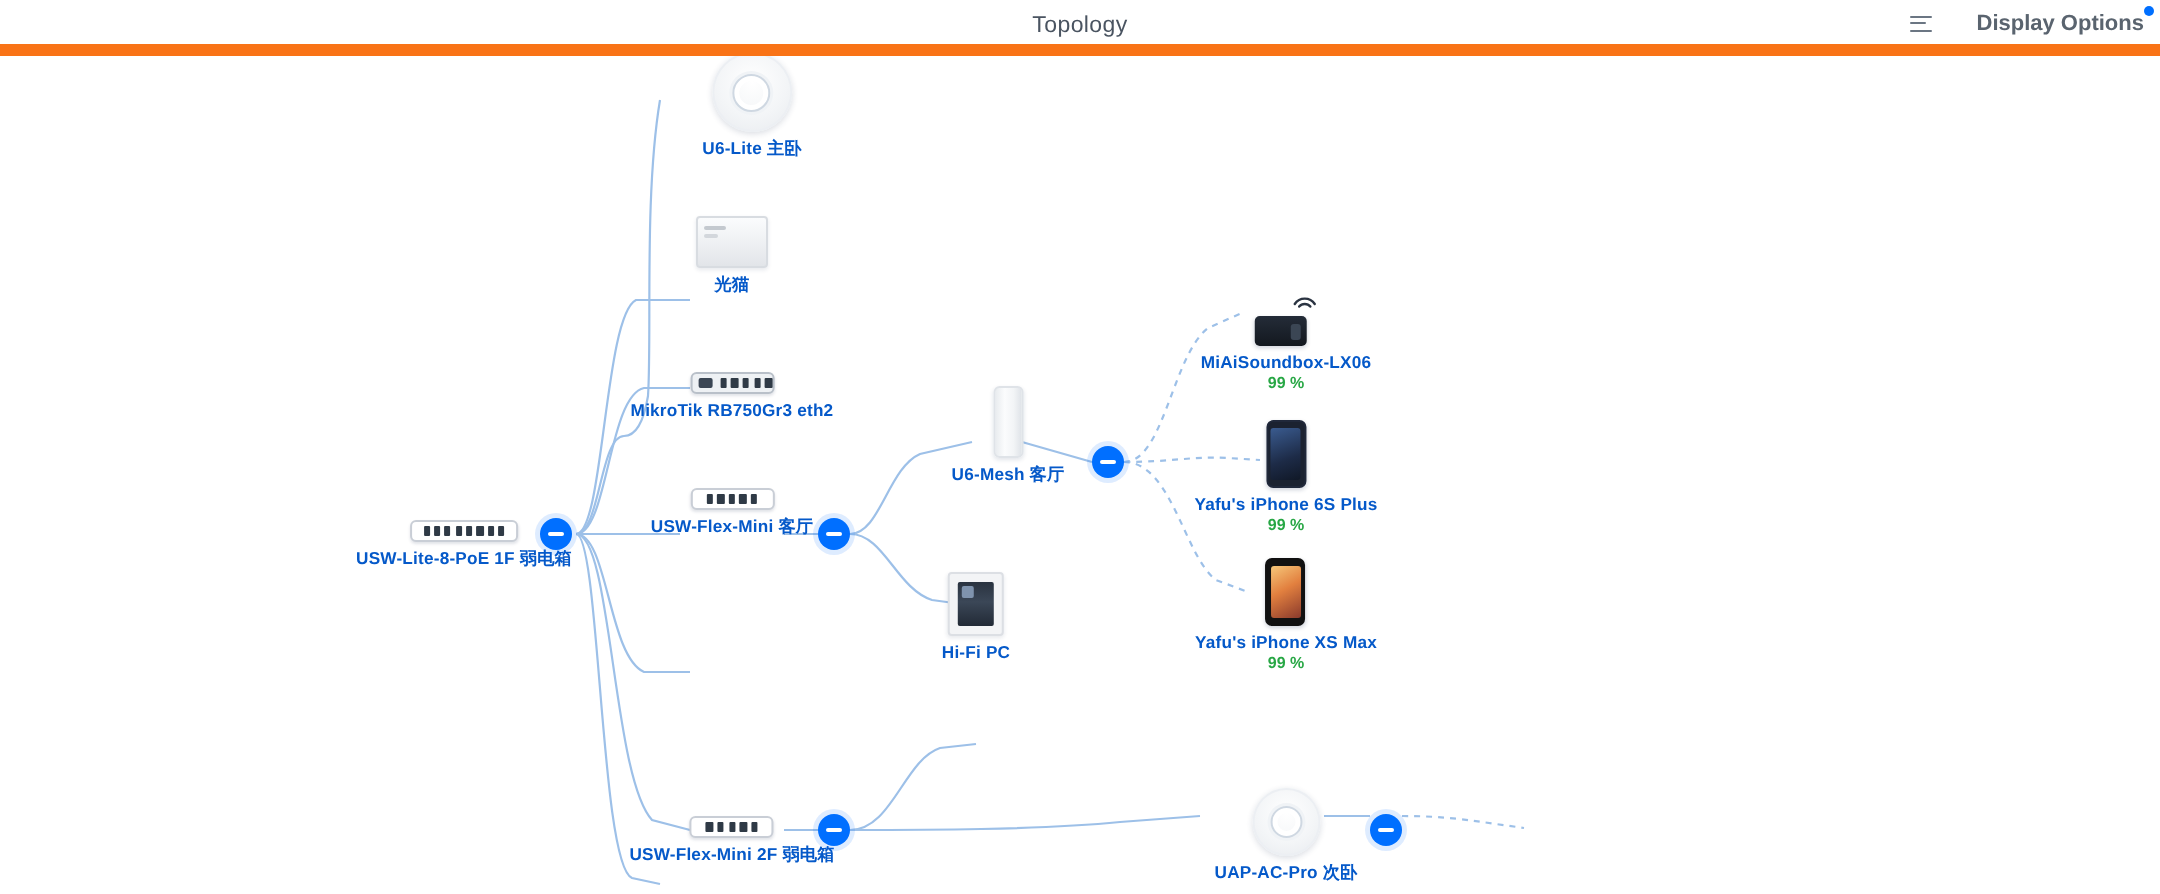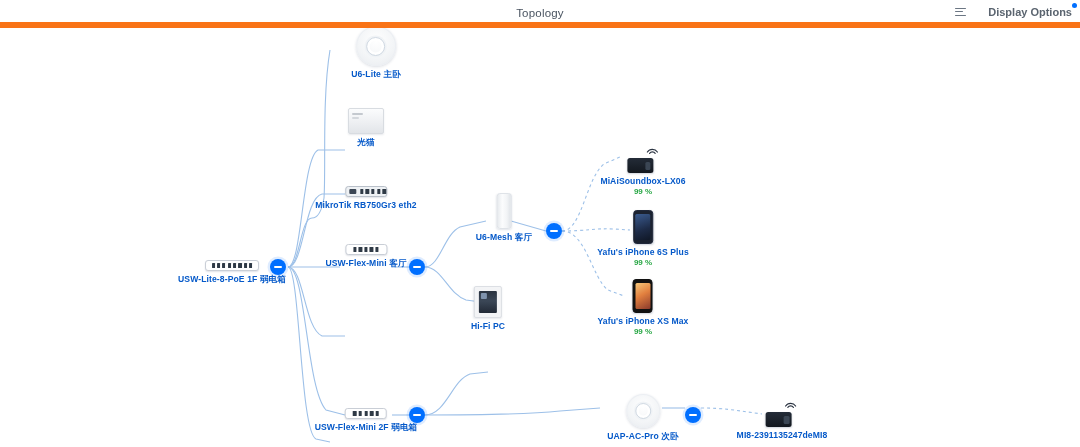--- a/index.html
+++ b/index.html
@@ -496,29 +496,15 @@
     <div class="node" style="left:643px; top:366px;">
       <div class="glyph">
         <div class="ap-disc small">
             <div class="ring"></div>
           </div>
       </div>
       <div class="label">UAP-AC-Pro 次卧</div>
     </div>
     <div class="hub" style="left:693px; top:387px;"></div>
 
-    <div class="node" style="left:782px; top:369px;">
-      <div class="glyph">
-        <div class="soundbox">
-          <div class="body"></div>
-          <svg class="wifi" viewBox="0 0 14 12">
-            <g fill="none" stroke="#2b3442" stroke-width="1.2" stroke-linecap="round">
-              <path d="M2,9 A6,6 0 0 1 12,9"></path>
-              <path d="M4.2,10.3 A3.6,3.6 0 0 1 9.8,10.3"></path>
-            </g>
-          </svg>
-        </div>
-      </div>
-      <div class="label">MI8-2391135247deMI8</div>
-    </div>
 
   </div>
 </div>
 
 </body></html>

